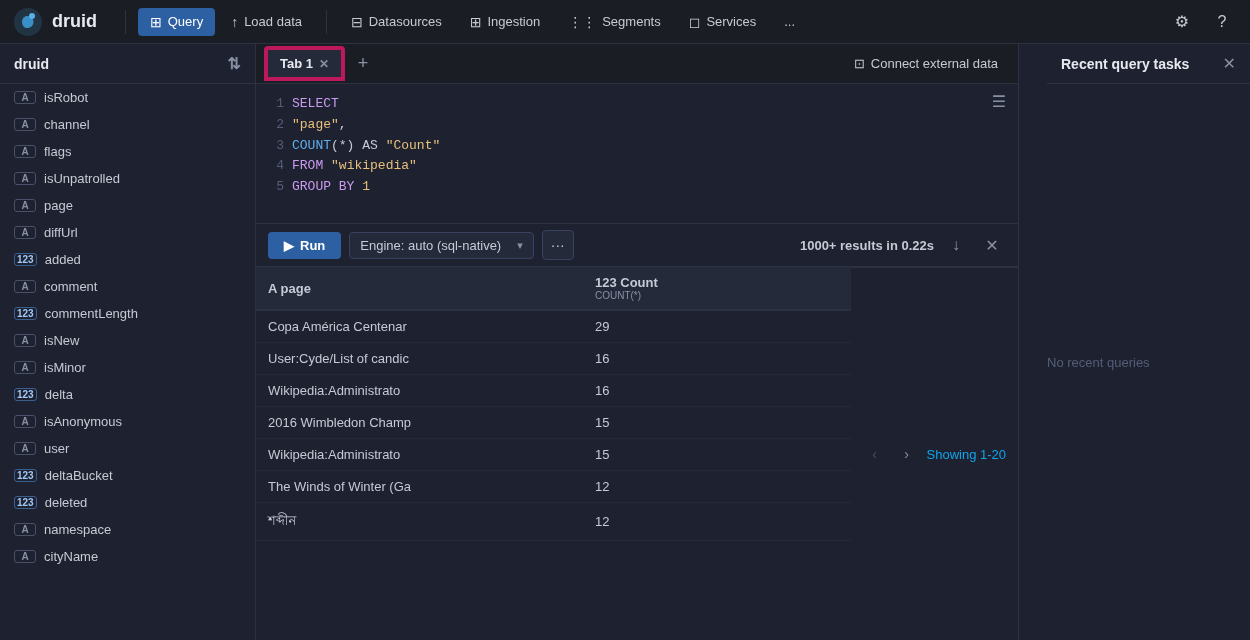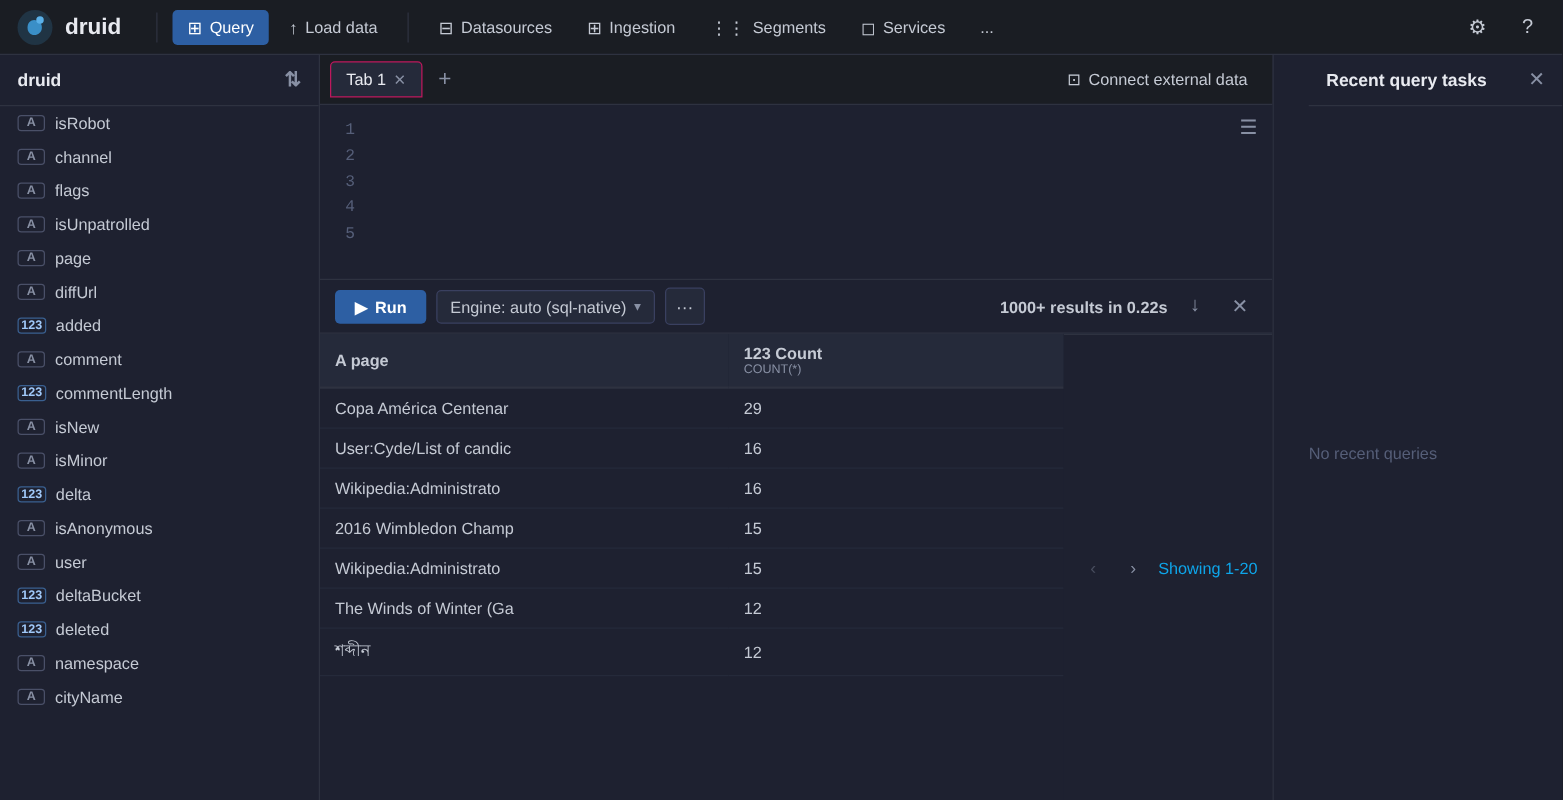--- a/index.html
+++ b/index.html
@@ -156,25 +156,26 @@
       padding: 0 8px;
       height: 40px;
       gap: 4px;
     }
     .tab {
       display: flex;
       align-items: center;
       gap: 6px;
       padding: 6px 12px;
       background: #252a3a;
-      border: 1px solid #be185d;
+      border: 4px solid #be185d;
       border-radius: 4px 4px 0 0;
       cursor: pointer;
       color: #e8eaf0;
       font-size: 13px;
+      font-weight: bold;
     }
     .tab-close {
       font-size: 12px;
       color: #8890a4;
       cursor: pointer;
       line-height: 1;
     }
     .tab-add {
       width: 28px;
       height: 28px;
@@ -258,21 +259,21 @@
       color: #fff;
       border: none;
       border-radius: 4px;
       cursor: pointer;
       font-size: 13px;
       font-weight: 600;
     }
     .engine-selector {
       display: flex;
       align-items: center;
-      gap: 6px;
+      gap: 16px;
       padding: 5px 10px;
       background: #252a3a;
       border: 1px solid #3a4060;
       border-radius: 4px;
       cursor: pointer;
       color: #c5cad4;
       font-size: 13px;
     }
     .engine-selector .chevron { color: #8890a4; font-size: 11px; }
     .more-btn {
@@ -562,20 +563,27 @@
     </div>
 
     <div class="editor-section">
       <div class="editor-content">
         <div class="line-numbers" id="line-numbers-container">
         <span class="line-num">1</span>
             <span class="line-num">2</span>
             <span class="line-num">3</span>
             <span class="line-num">4</span>
             <span class="line-num">5</span>
+          </div>
+        <div class="code-lines" id="code-lines-container">
+        <span class="code-line"><span class="kw">SELECT</span></span>
+            <span class="code-line">  <span class="str">"page"</span>,</span>
+            <span class="code-line">  <span class="fn">COUNT</span>(*) AS <span class="str">"Count"</span></span>
+            <span class="code-line"><span class="kw">FROM</span> <span class="str">"wikipedia"</span></span>
+            <span class="code-line"><span class="kw">GROUP BY</span> <span style="color:#e5c07b">1</span></span>
           </div>
       </div>
       <div class="editor-menu-icon">☰</div>
     </div>
 
     <div class="toolbar">
       <button class="run-btn">
         <span>▶</span>
         <span>Run</span>
       </button>

